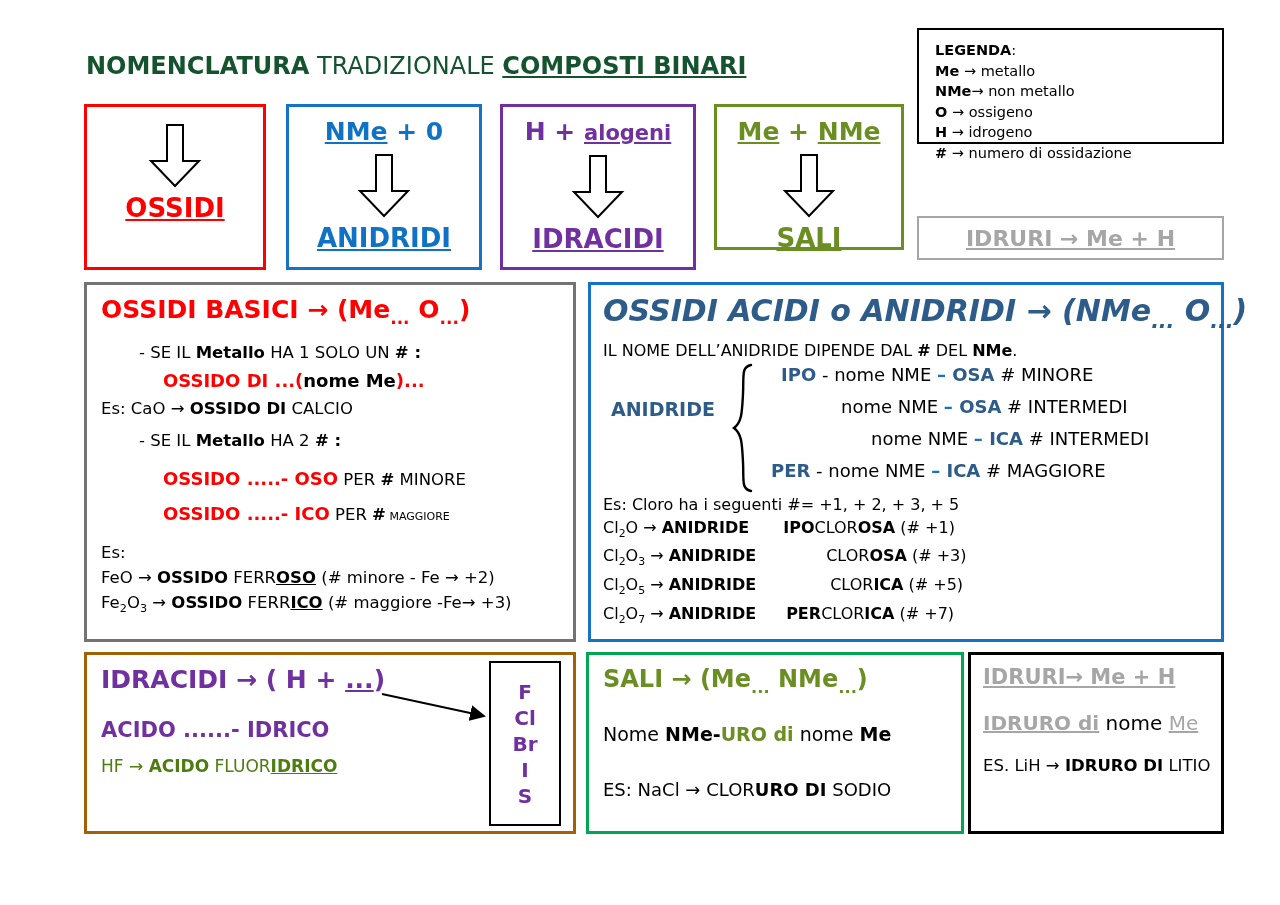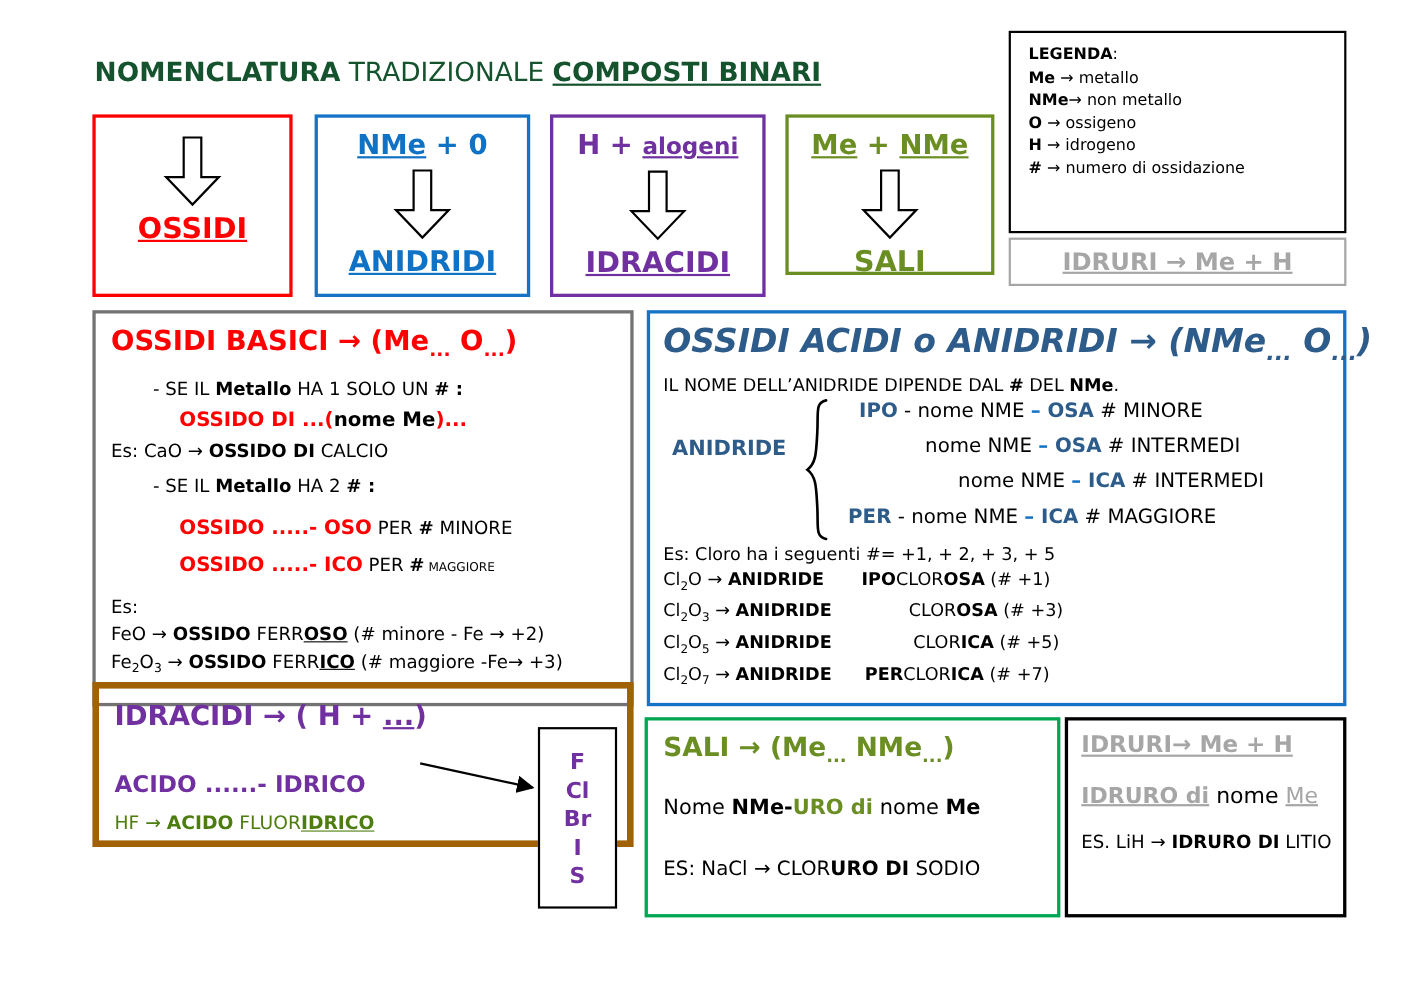--- a/index.html
+++ b/index.html
@@ -9,21 +9,21 @@
     position:relative;overflow:hidden;
   }
   .abs{position:absolute;box-sizing:border-box;}
 
   
   #title{left:86px;top:52px;font-size:24px;color:#14532d;white-space:nowrap;}
   #title .b{font-weight:bold;}
   #title .u{font-weight:bold;text-decoration:underline;}
 
   
-  #legend{left:917px;top:28px;width:307px;height:184px;border:2px solid #000;padding:10px 0 0 16px;}
+  #legend{left:917px;top:28px;width:307px;height:116px;border:2px solid #000;padding:10px 0 0 16px;}
   #legend .row{font-size:14.5px;color:#000;line-height:20.5px;white-space:nowrap;}
   #legend .row b{font-weight:bold;}
 
   
   .topbox{border:3px solid;padding-top:10px;text-align:center;}
   .topbox .head{font-size:25px;font-weight:bold;white-space:nowrap;line-height:30px;}
   .topbox .foot{font-size:26px;font-weight:bold;text-decoration:underline;white-space:nowrap;}
   .u{text-decoration:underline;}
 
   
@@ -64,23 +64,23 @@
   #brace-wrap{position:relative;height:132px;}
   #anidride-lbl{position:absolute;left:8px;top:36px;font-size:19px;font-weight:bold;color:#2E5C8A;}
   #brace{position:absolute;left:128px;top:0px;}
   .nline{position:absolute;font-size:18px;white-space:nowrap;color:#000;}
   .nline .bb{color:#2E5C8A;font-weight:bold;}
   .nline .dash{color:#1473C6;font-weight:bold;}
   #panel-acidi .exs{font-size:16px;color:#000;line-height:22.5px;white-space:nowrap;}
   .mono-gap{display:inline-block;}
 
   
-  #panel-idracidi{left:84px;top:620px;width:492px;height:150px;border:6px solid #a16207;padding:10px 0 0 14px;}
+  #panel-idracidi{left:84px;top:652px;width:492px;height:182px;border:3px solid #a16207;padding:10px 0 0 14px;}
   #panel-idracidi .h{font-size:25px;font-weight:bold;color:#7030A0;white-space:nowrap;}
-  #panel-idracidi .acido{font-size:21px;font-weight:bold;color:#7030A0;white-space:nowrap;margin-top:36px;}
+  #panel-idracidi .acido{font-size:21px;font-weight:bold;color:#7030A0;white-space:nowrap;margin-top:24px;}
   #panel-idracidi .hf{font-size:17px;color:#4d7c0f;white-space:nowrap;margin-top:14px;}
   #halobox{left:489px;top:661px;width:72px;height:165px;border:2px solid #000;background:#fff;
       display:flex;flex-direction:column;align-items:center;justify-content:center;}
   #halobox div{font-size:20px;font-weight:bold;color:#7030A0;line-height:26px;}
   #halo-arrow{left:380px;top:688px;}
 
   
   #panel-sali{left:586px;top:652px;width:378px;height:182px;border:3px solid #00A651;padding:10px 0 0 14px;}
   .olive{color:#6B8E23;}
   #panel-sali .h{font-size:24px;font-weight:bold;color:#6B8E23;white-space:nowrap;}

